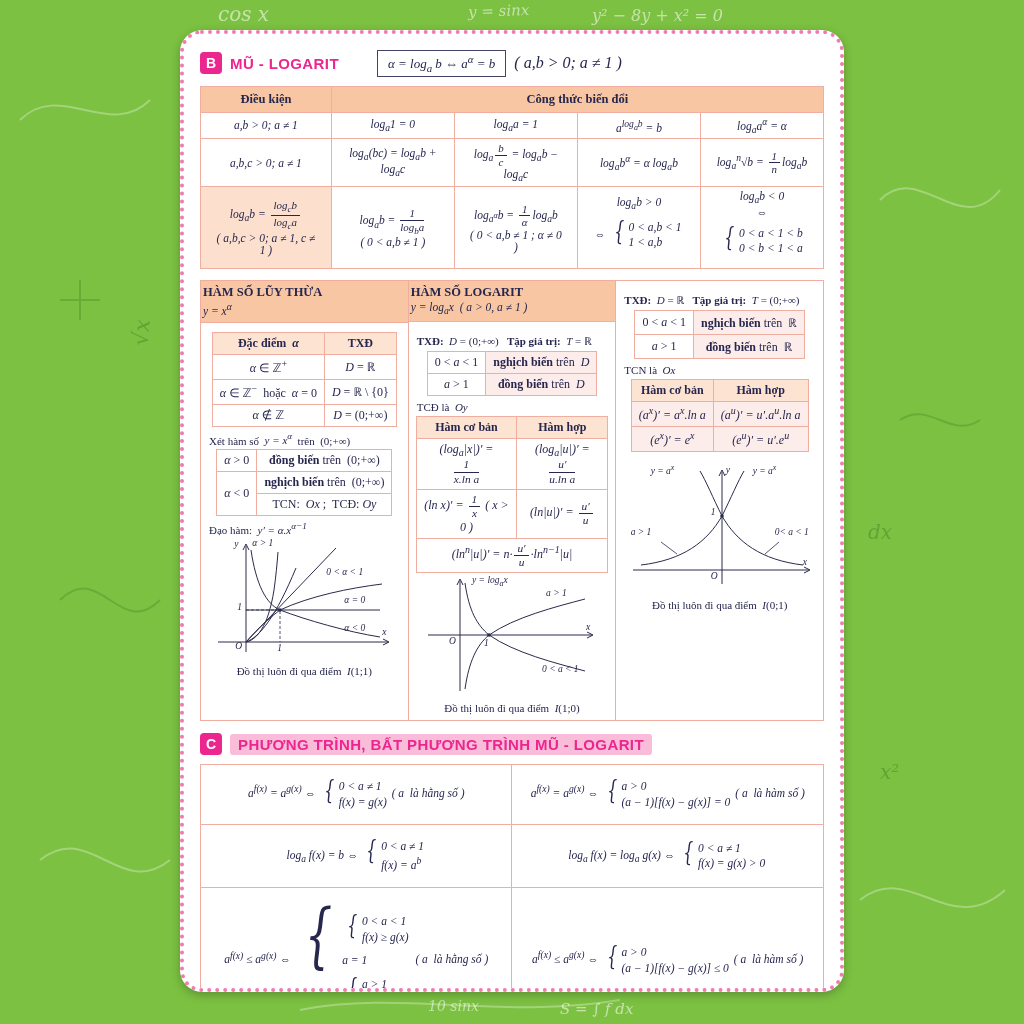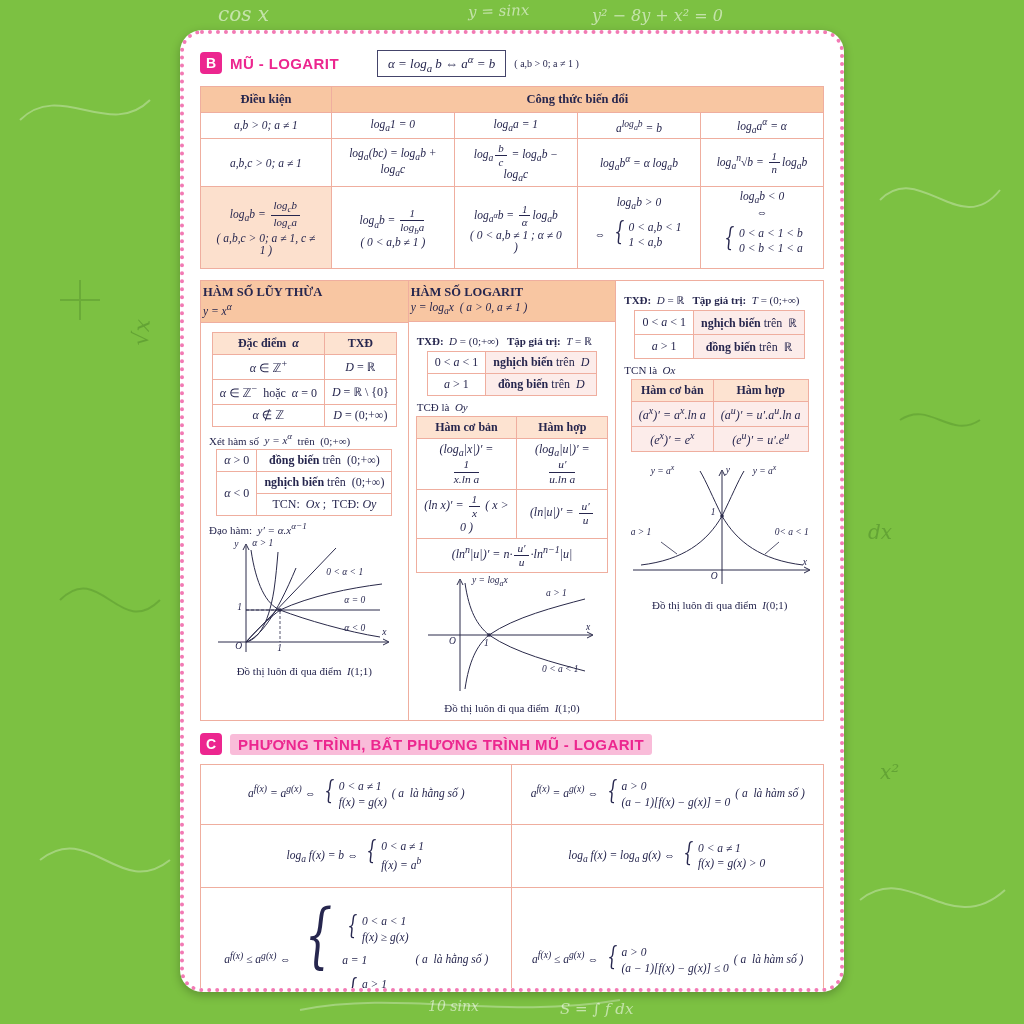--- a/index.html
+++ b/index.html
@@ -14,21 +14,21 @@
         border:4px dotted #f27ab4;border-radius:22px;box-sizing:border-box;
         padding:12px 16px;box-shadow:0 3px 10px rgba(0,0,0,.25);overflow:hidden}
 
   .sec-head{display:flex;align-items:center;gap:8px;margin:4px 0 9px;font-family:"Liberation Sans",sans-serif}
   .badge{width:22px;height:22px;background:#ec268f;color:#fff;font-weight:bold;font-size:14px;
          display:flex;align-items:center;justify-content:center;border-radius:4px;flex:0 0 auto}
   .sec-title{color:#ec268f;font-weight:bold;font-size:15px;letter-spacing:.4px}
   .hl{background:#f9bcd9;padding:2px 8px;border-radius:3px}
   .fbox{border:1.3px solid #44446a;padding:2px 10px;margin-left:30px;font-size:13px;font-style:italic;
         font-family:"Liberation Serif",serif}
-  .fcond{font-size:10px;font-family:"Liberation Serif",serif}
+  .fcond{font-size:16px;font-style:italic;font-family:"Liberation Serif",serif}
 
   table{border-collapse:collapse}
   .t1{width:100%;text-align:center;font-size:11.5px;table-layout:fixed}
   .t1 th,.t1 td{border:1px solid #efae9f;padding:3px 13px}
   .t1 th{background:#f8c6a2;font-size:12.5px;padding:5px 6px}
   .t1 td{font-style:italic}
   .t1 td.peach{background:#fce0cd}
 
   .cols{display:flex;margin-top:11px;border:1px solid #efae9f}
   .col{flex:1;display:flex;flex-direction:column;min-width:0}

